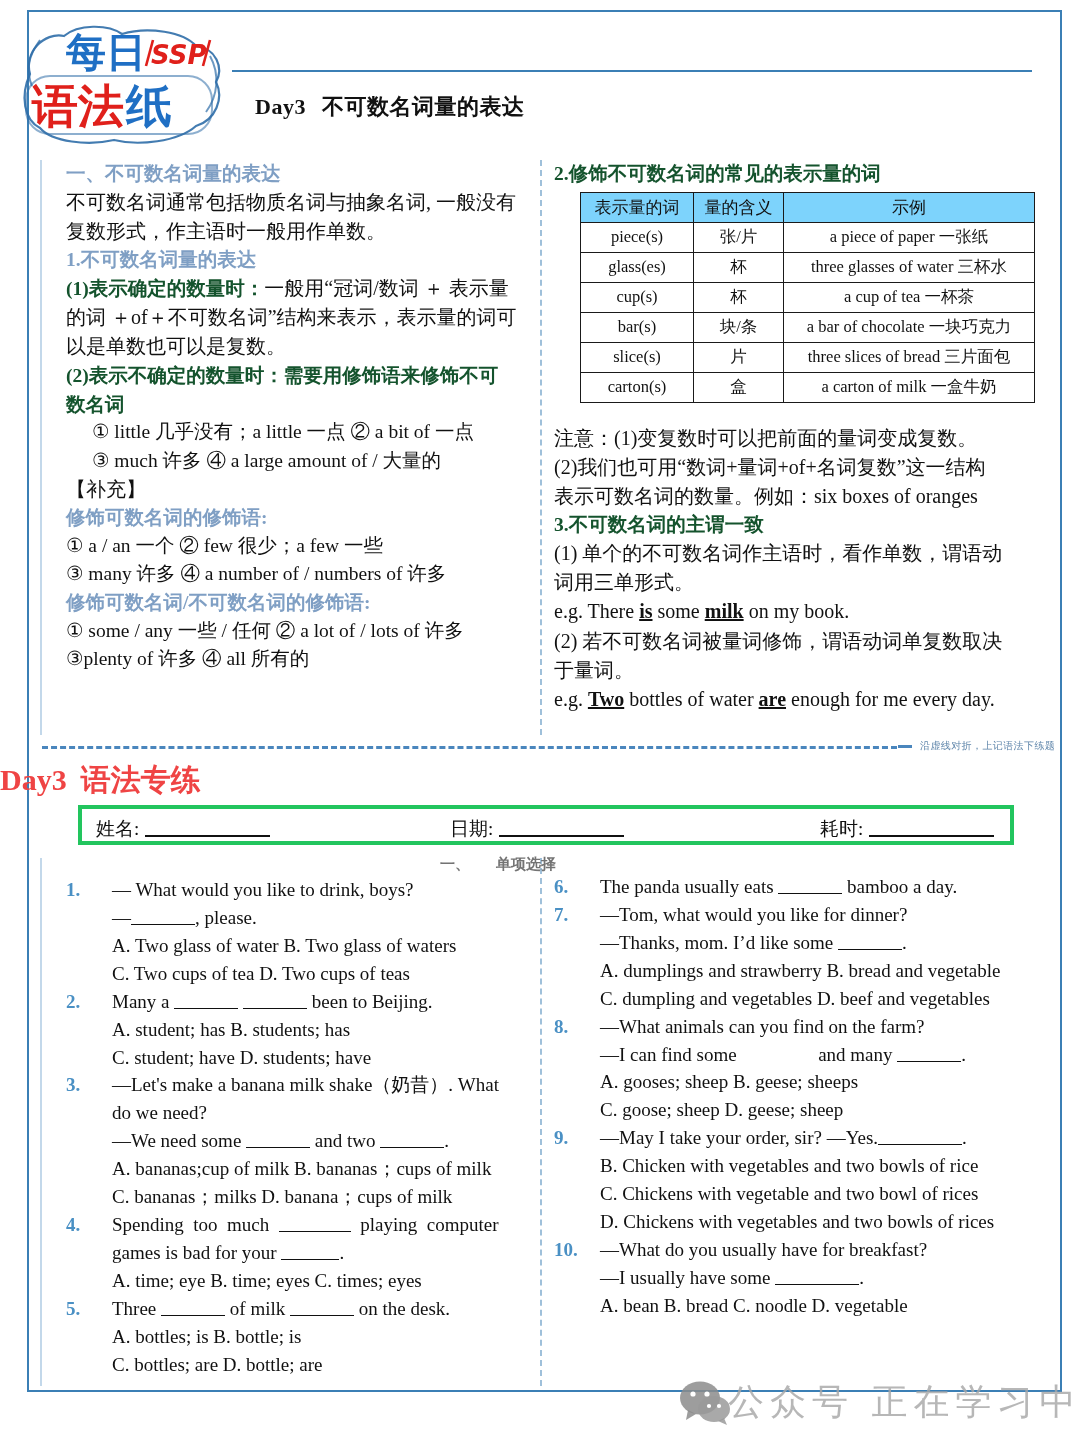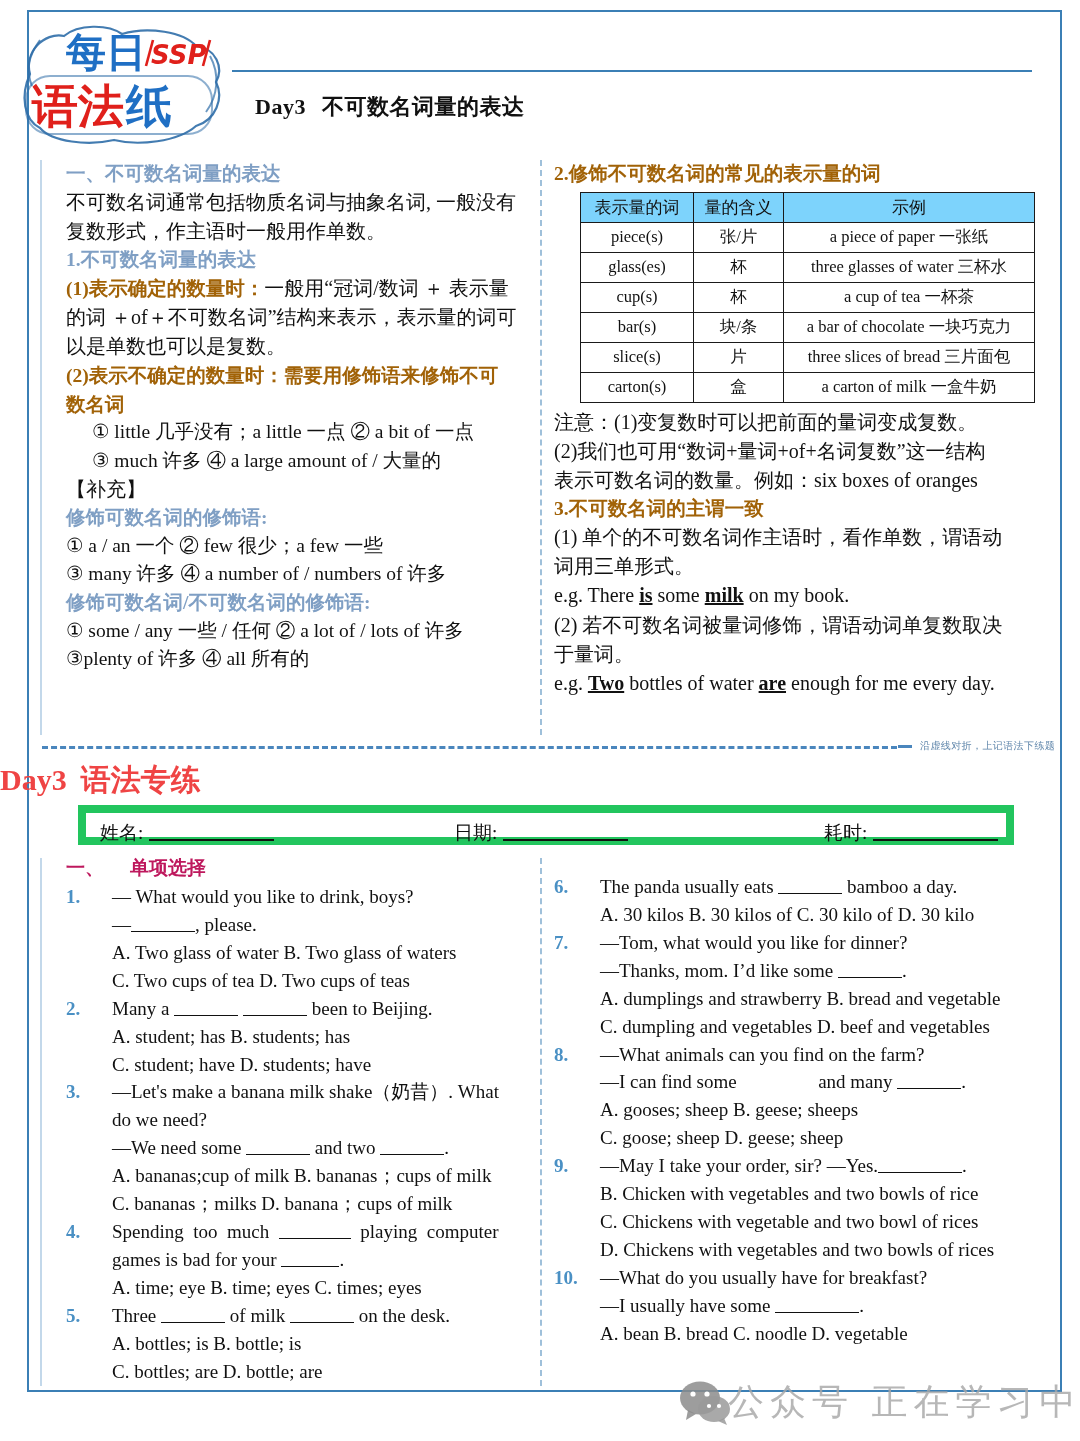--- a/index.html
+++ b/index.html
@@ -38,21 +38,21 @@
   .vdiv{
     position:absolute;left:540px;top:160px;height:575px;width:0;
     border-left:2px dashed #9fc0da;
   }
   .lrule{
     position:absolute;left:40px;top:160px;height:575px;width:0;
     border-left:2px solid #c3d8ea;
   }
 
   .h-blue{color:#7f9fc4;font-size:19.5px;font-weight:bold;line-height:1.42;}
-  .h-blue2{color:#a16207;font-size:19.5px;font-weight:bold;line-height:1.42;}
+  .h-blue2{color:#14532d;font-size:19.5px;font-weight:bold;line-height:1.42;}
   .p-blk{color:#111;font-size:20px;line-height:1.46;}
   .p-mix{color:#111;font-size:19.5px;line-height:1.46;}
   .ind{padding-left:26px;}
   b.u{text-decoration:underline;font-weight:bold;}
 
   
   table.qty{
     border-collapse:collapse;width:455px;margin-top:4px;margin-left:26px;
     font-size:16.5px;
   }
@@ -78,42 +78,42 @@
   }
 
   
   .practice-title{
     position:absolute;left:0;top:760px;width:912px;
     font-size:30px;font-weight:bold;color:#ef4444;
   }
   .practice-title .d{margin-right:14px;}
   .info-bar{
     position:absolute;left:78px;top:805px;width:936px;height:40px;
-    border:8px solid #22c55e;box-sizing:border-box;
+    border:4px solid #22c55e;box-sizing:border-box;
   }
   .info-item{position:absolute;top:7px;font-size:19px;color:#111;}
   .info-item .line{
     display:inline-block;width:125px;border-bottom:2px solid #111;
     height:14px;margin-left:6px;vertical-align:-2px;
   }
 
   
   .ex-wrap{position:absolute;left:42px;top:855px;width:995px;height:540px;}
   .ex-vdiv{
     position:absolute;left:540px;top:858px;height:528px;width:0;
     border-left:2px dashed #9fc0da;
   }
   .ex-lrule{
     position:absolute;left:40px;top:858px;height:528px;width:0;
     border-left:2px solid #c3d8ea;
   }
   .ex-left{position:absolute;left:24px;top:0;width:490px;}
   .ex-right{position:absolute;left:512px;top:18px;width:492px;}
 
-  .sec-head{color:#be185d;font-size:19px;font-weight:bold;margin-bottom:2px;}
+  .sec-head{color:#737373;font-size:15px;font-weight:bold;margin-bottom:2px;text-align:right;}
   .sec-head .cn{margin-left:26px;}
 
   .q{position:relative;padding-left:46px;font-size:19px;color:#111;line-height:1.47;}
   .q .num{
     position:absolute;left:0;top:0;width:34px;text-align:left;
     color:#4a90c4;font-weight:bold;font-size:19px;
   }
   .q .num.r{left:0;}
   .ql{display:block;}
   .blank{
@@ -236,21 +236,21 @@
             <td>three slices of bread  三片面包</td>
           </tr>
           <tr>
             <td class="c1">carton(s)</td>
             <td class="c2">盒</td>
             <td>a carton of milk  一盒牛奶</td>
           </tr>
         </tbody>
       </table>
 
-      <div class="p-blk" style="margin-top:5px">注意：(1)变复数时可以把前面的量词变成复数。</div>
+      <div class="p-blk" style="margin-top:21px">注意：(1)变复数时可以把前面的量词变成复数。</div>
       <div class="p-blk">(2)我们也可用“数词+量词+of+名词复数”这一结构</div>
       <div class="p-blk">表示可数名词的数量。例如：six boxes of oranges</div>
       <div class="h-blue2">3.不可数名词的主谓一致</div>
       <div class="p-blk">(1) 单个的不可数名词作主语时，看作单数，谓语动</div>
       <div class="p-blk">词用三单形式。</div>
       <div class="p-blk"><span>e.g. There </span><b class="u">is</b><span> some </span><b class="u">milk</b><span> on my book.</span></div>
       <div class="p-blk">(2) 若不可数名词被量词修饰，谓语动词单复数取决</div>
       <div class="p-blk">于量词。</div>
       <div class="p-blk"><span>e.g. </span><b class="u">Two</b><span> bottles of water </span><b class="u">are</b><span> enough for me every day.</span></div>
     </div>
@@ -315,21 +315,20 @@
         <span class="opts">A. bottles; is             B. bottle; is</span>
         <span class="opts">C. bottles; are           D. bottle; are</span>
       </div>
     </div>
 
     <div class="ex-right">
 
       <div class="q">
         <span class="num r">6.</span>
         <span class="ql">The panda usually eats <span class="blank w62"></span> bamboo a day.</span>
-        <span class="opts">A. 30 kilos    B. 30 kilos of    C. 30 kilo of    D. 30 kilo</span>
       </div>
 
       <div class="q">
         <span class="num r">7.</span>
         <span class="ql">—Tom, what would you like for dinner?</span>
         <span class="ql">—Thanks, mom. I’d like some <span class="blank w62"></span>.</span>
         <span class="opts">A. dumplings and strawberry    B. bread and vegetable</span>
         <span class="opts">C. dumpling and vegetables       D. beef and vegetables</span>
       </div>
 

